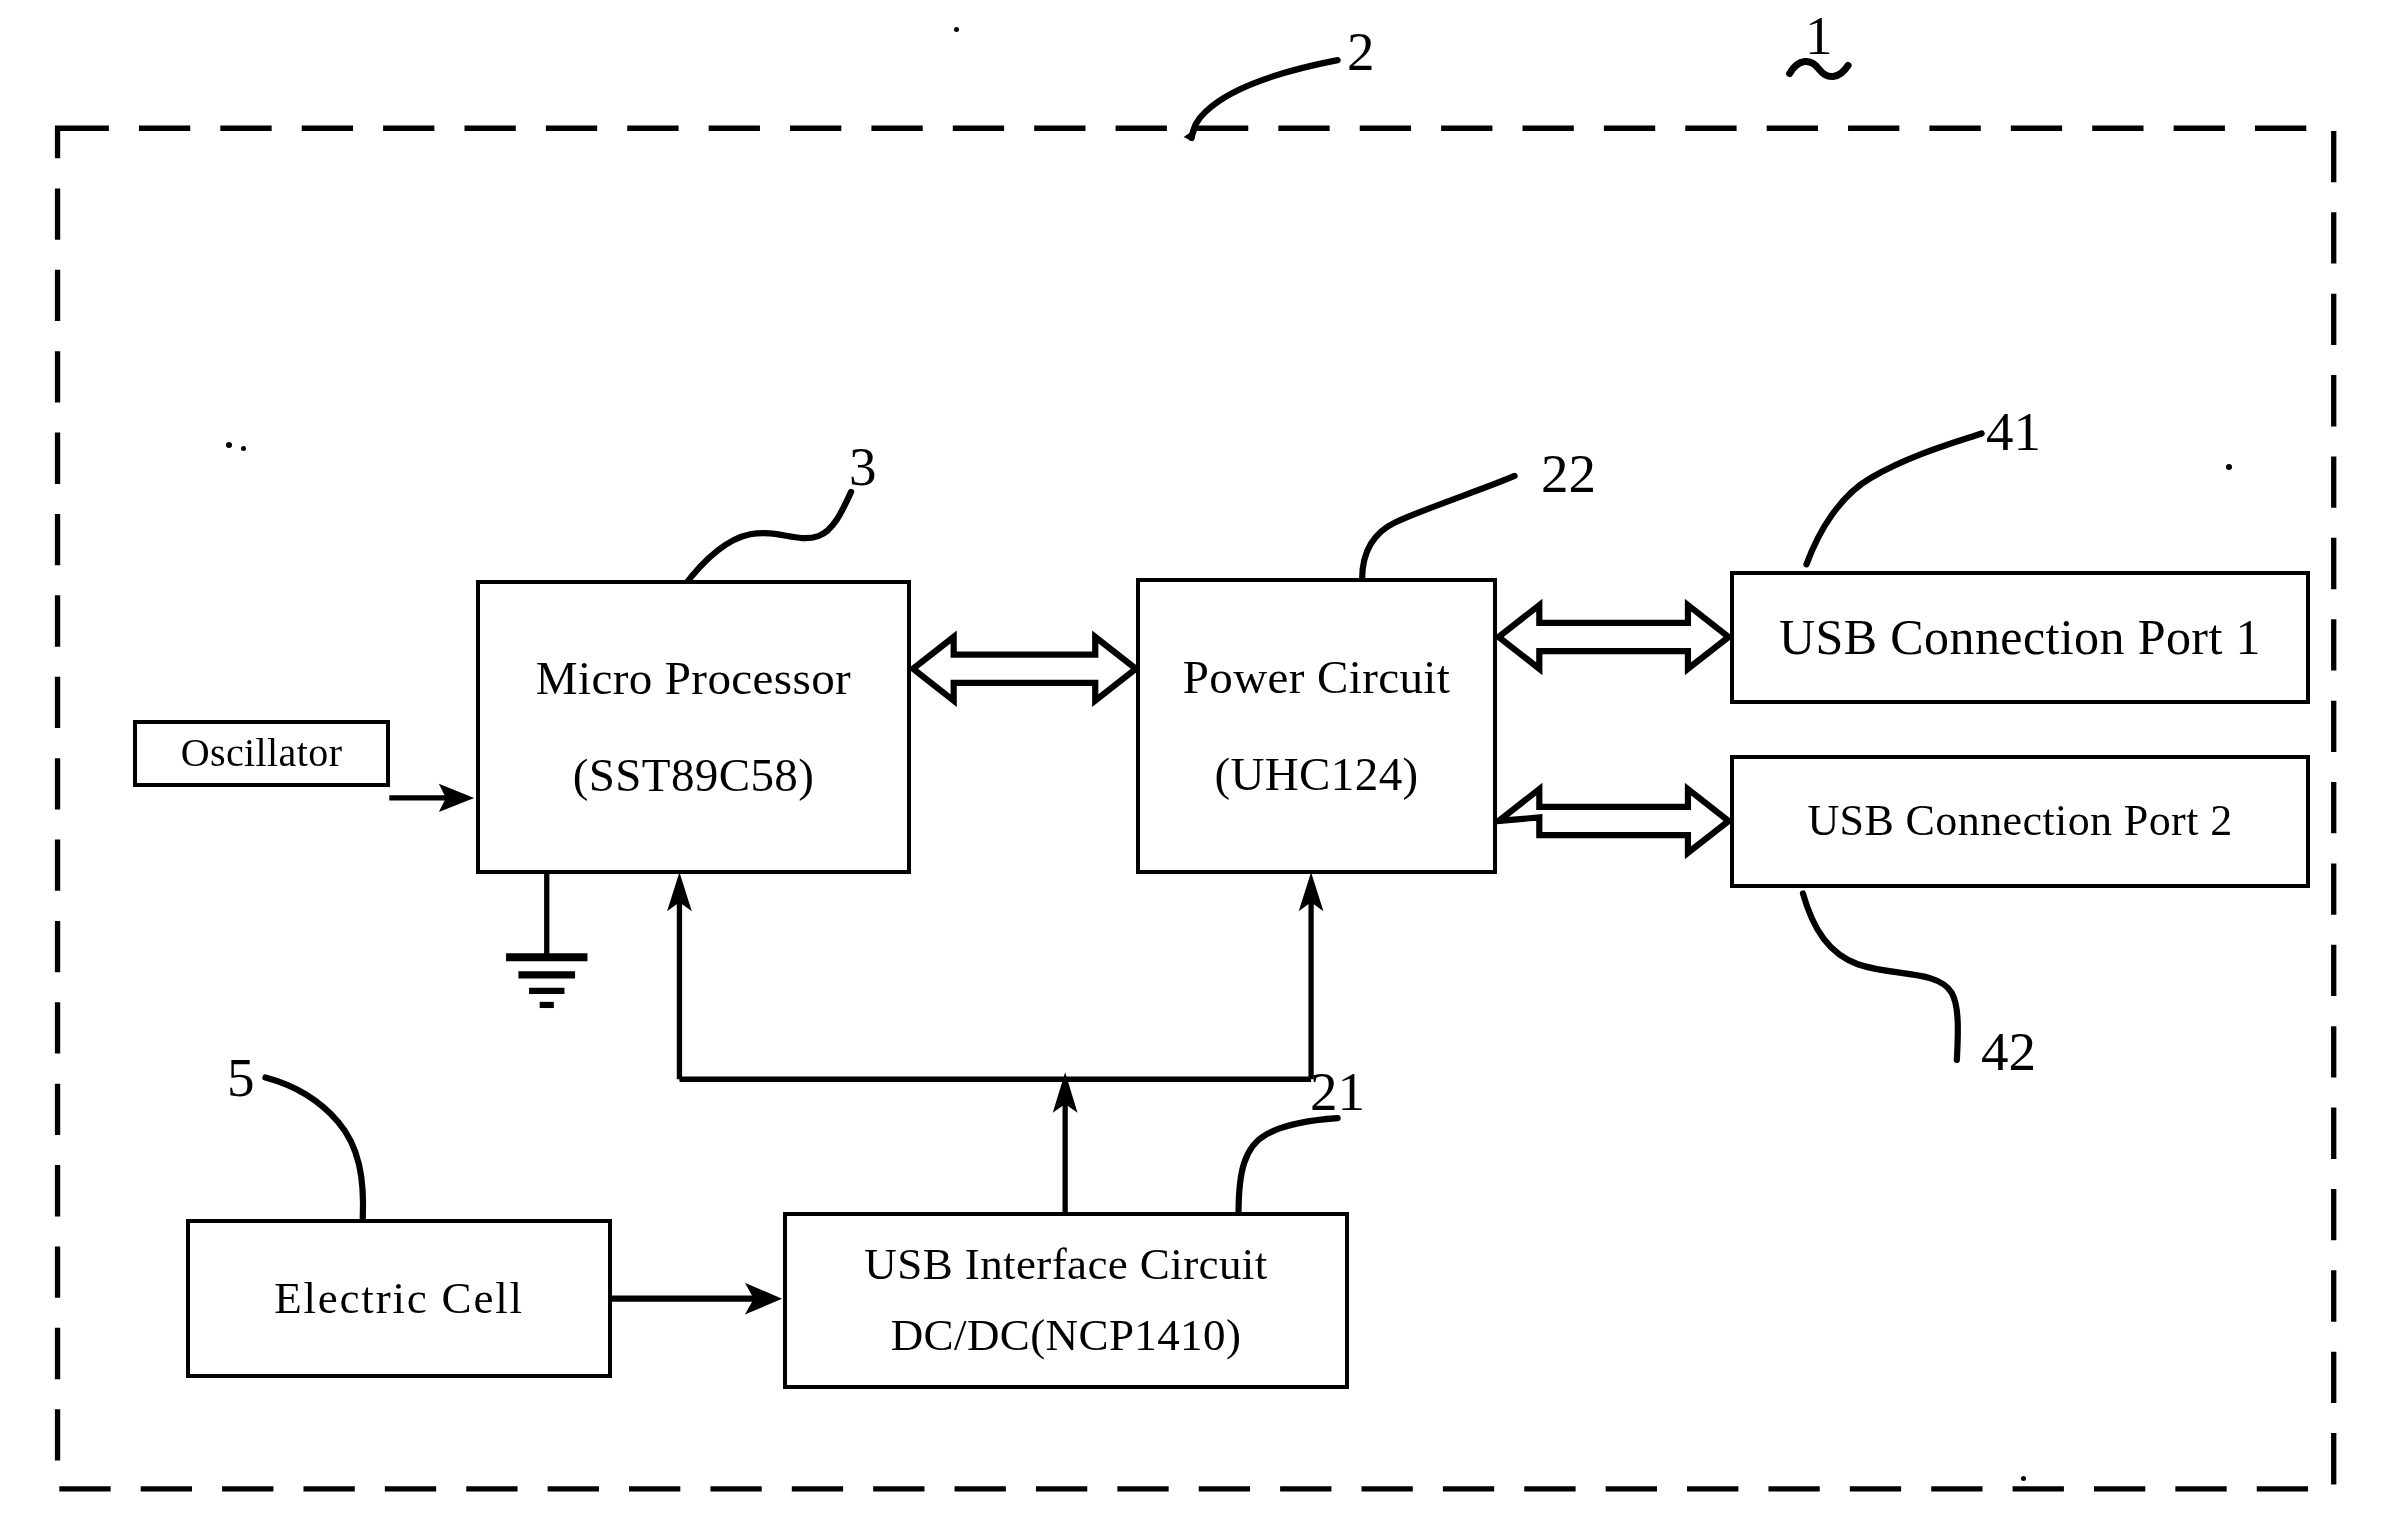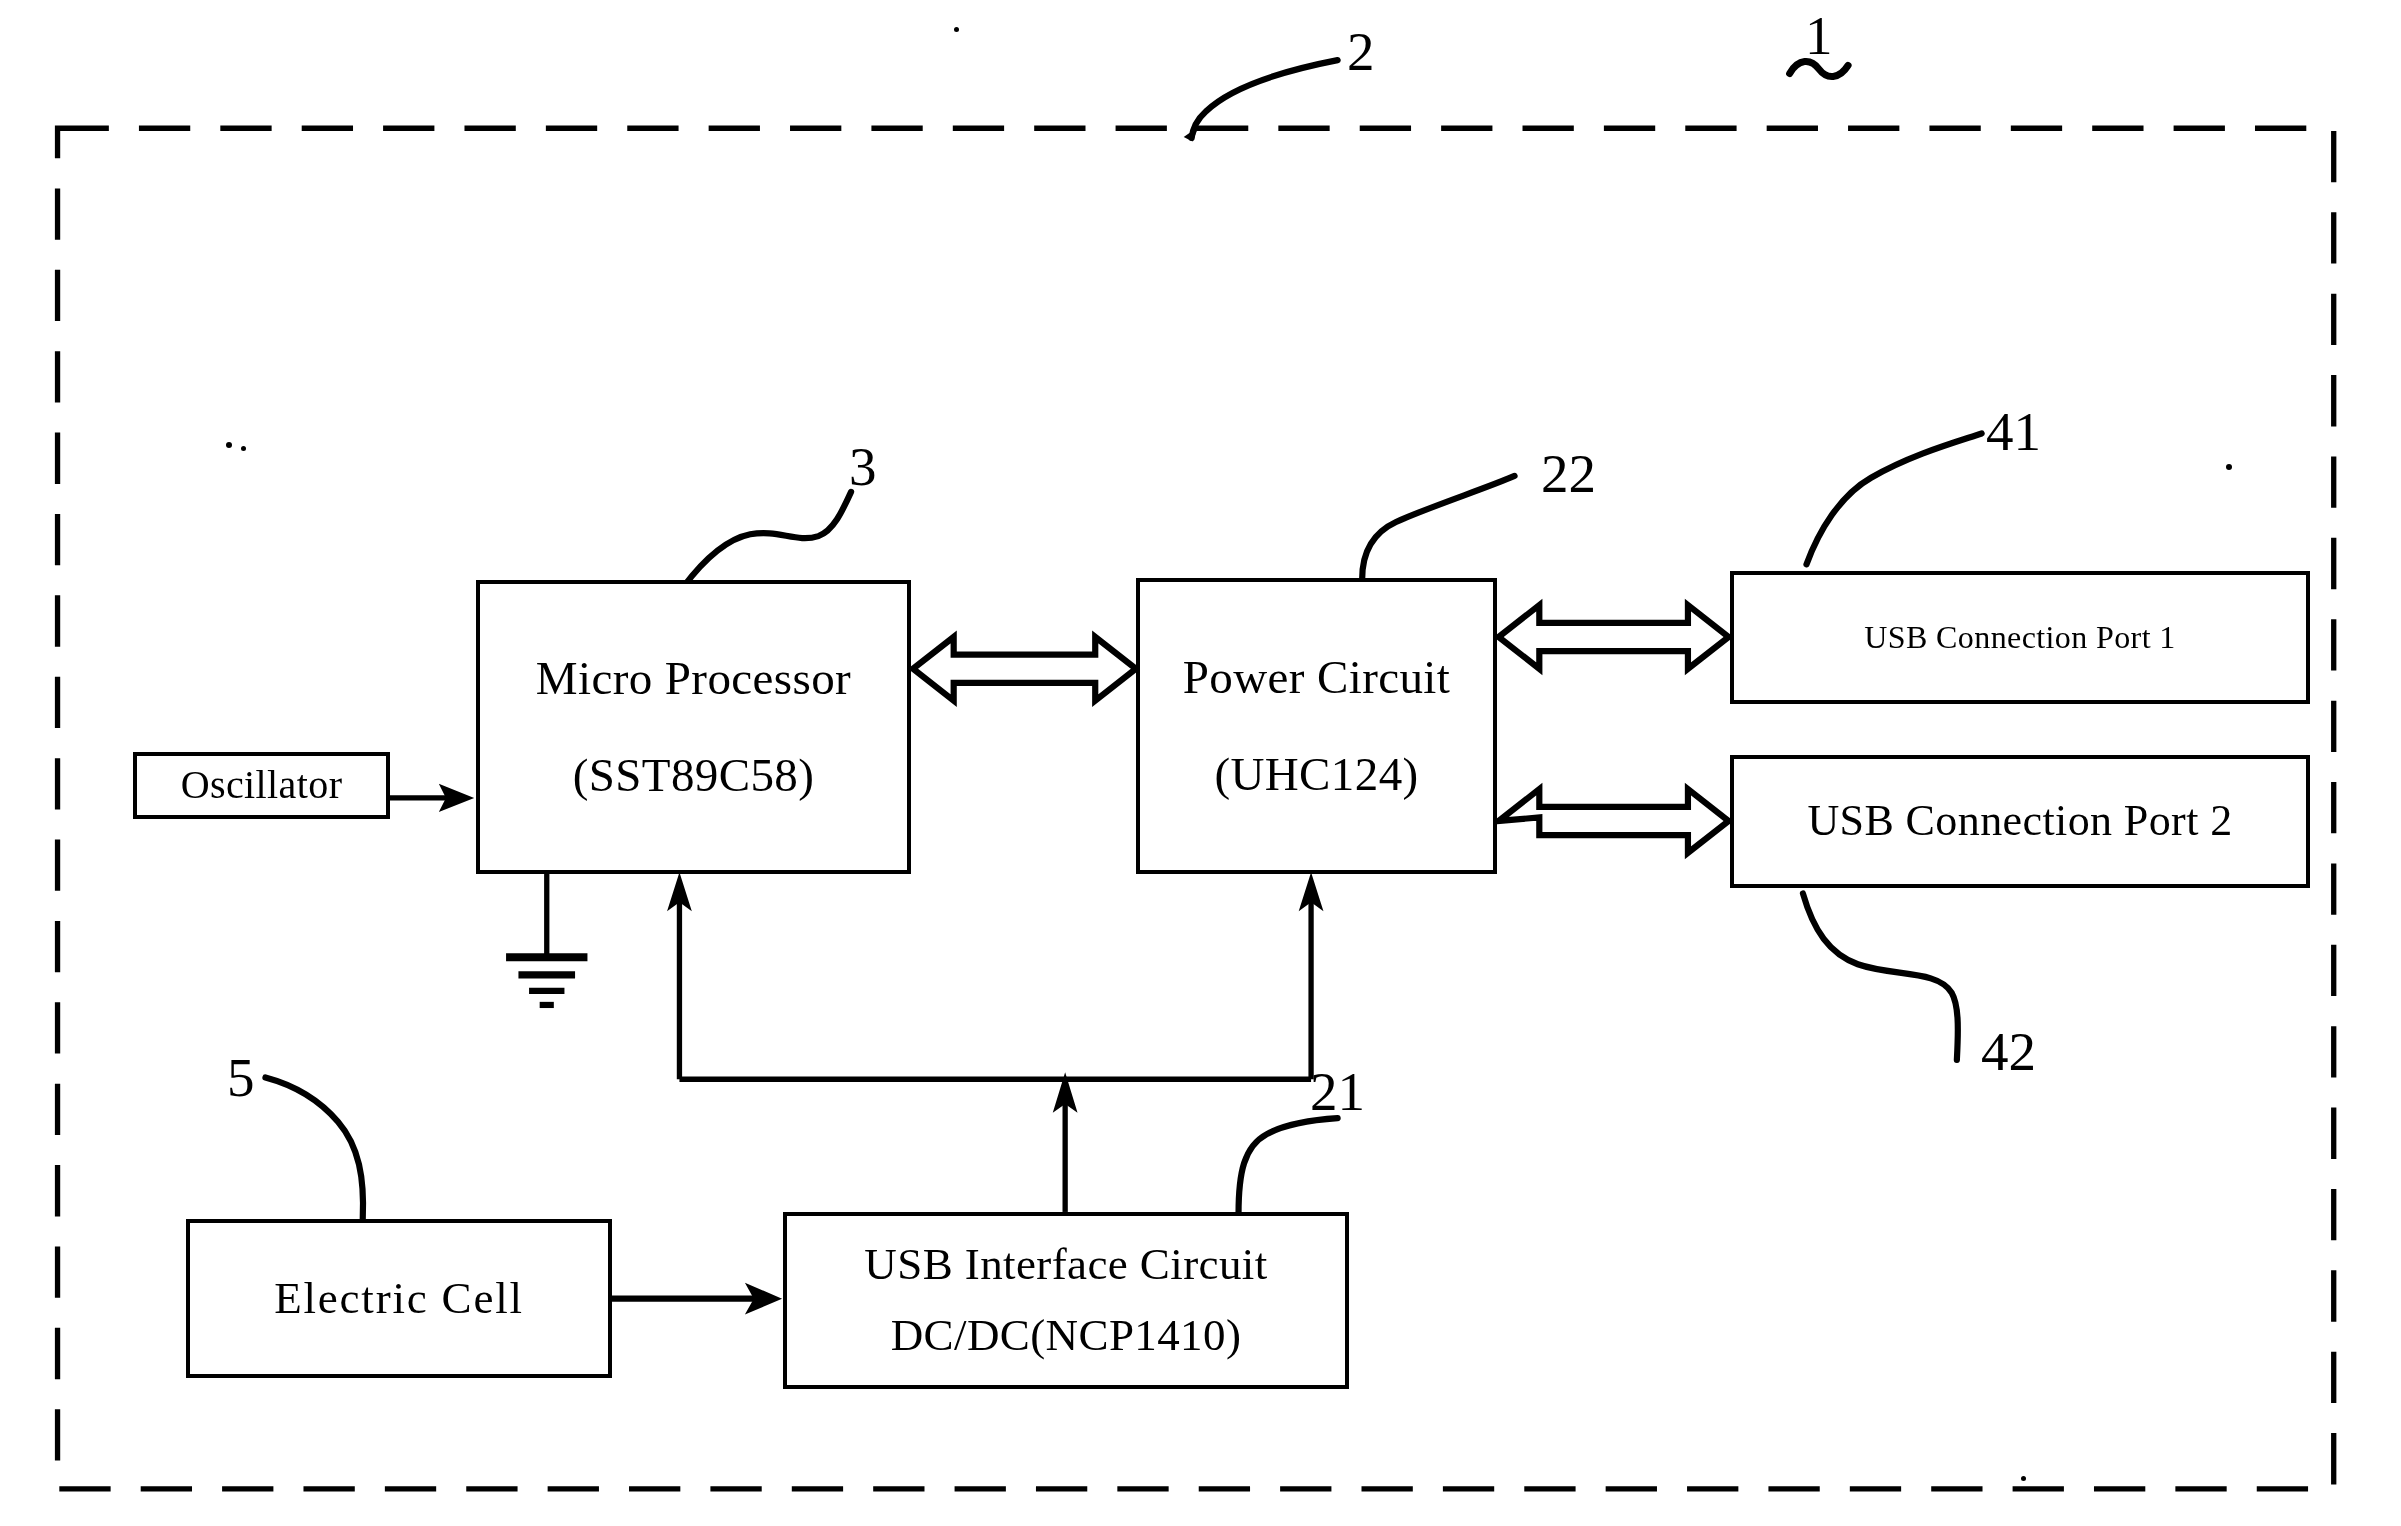--- a/index.html
+++ b/index.html
@@ -46,29 +46,29 @@
     font-size: 47px;
   }
   #box-micro-processor .line1 { margin-bottom: 30px; text-align: right; }
   #box-power-circuit {
     left: 1136px; top: 578px; width: 361px; height: 296px;
     font-size: 47px;
   }
   #box-power-circuit .line1 { margin-bottom: 30px; }
   #box-usb-port-1 {
     left: 1730px; top: 571px; width: 580px; height: 133px;
-    font-size: 32px;
+    font-size: 50px;
     font-family: Liberation Serif, serif;
   }
   #box-usb-port-2 {
     left: 1730px; top: 755px; width: 580px; height: 133px;
     font-size: 44px;
   }
   #box-oscillator {
-    left: 133px; top: 752px; width: 257px; height: 67px;
+    left: 133px; top: 720px; width: 257px; height: 67px;
     font-size: 40px;
   }
   #box-electric-cell {
     left: 186px; top: 1219px; width: 426px; height: 159px;
     font-size: 45px;
     letter-spacing: 1.8px;
   }
   #box-usb-interface {
     left: 783px; top: 1212px; width: 566px; height: 177px;
     font-size: 45px;

